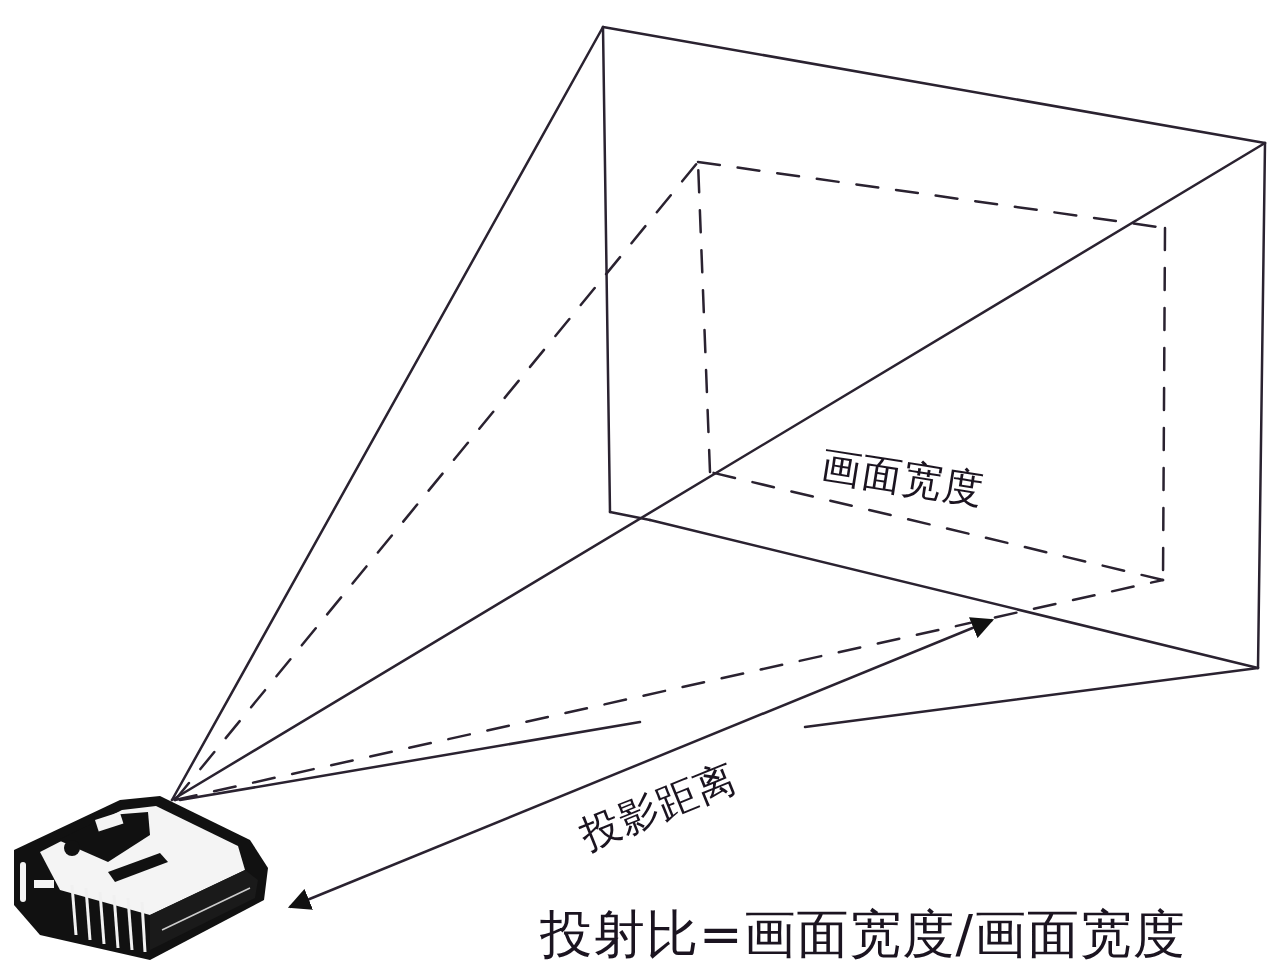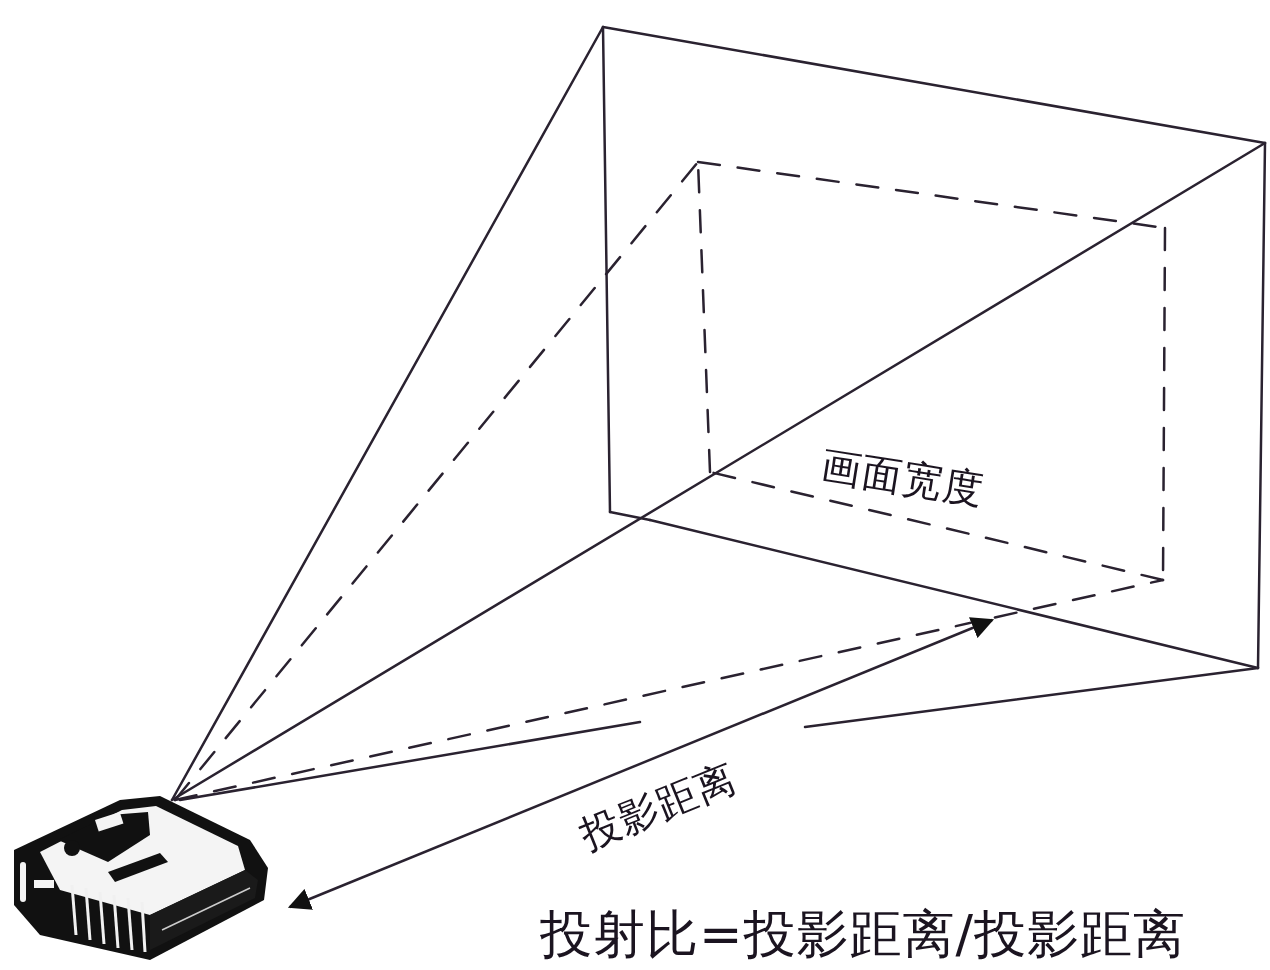--- a/index.html
+++ b/index.html
@@ -68,13 +68,13 @@
       <line x1="128" y1="898" x2="132" y2="950"></line>
       <line x1="142" y1="902" x2="145" y2="952"></line>
     </g>
     <rect x="20" y="862" width="6" height="40" rx="3" fill="#f4f4f4"></rect>
     <rect x="34" y="880" width="20" height="8" fill="#f4f4f4"></rect>
   </g>
 </svg>
 
 <div class="label lbl-width">画面宽度</div>
 <div class="label lbl-dist">投影距离</div>
-<div class="label lbl-formula">投射比=投影距离/投影距离</div>
+<div class="label lbl-formula">投射比=画面宽度/画面宽度</div>
 
 </body></html>

